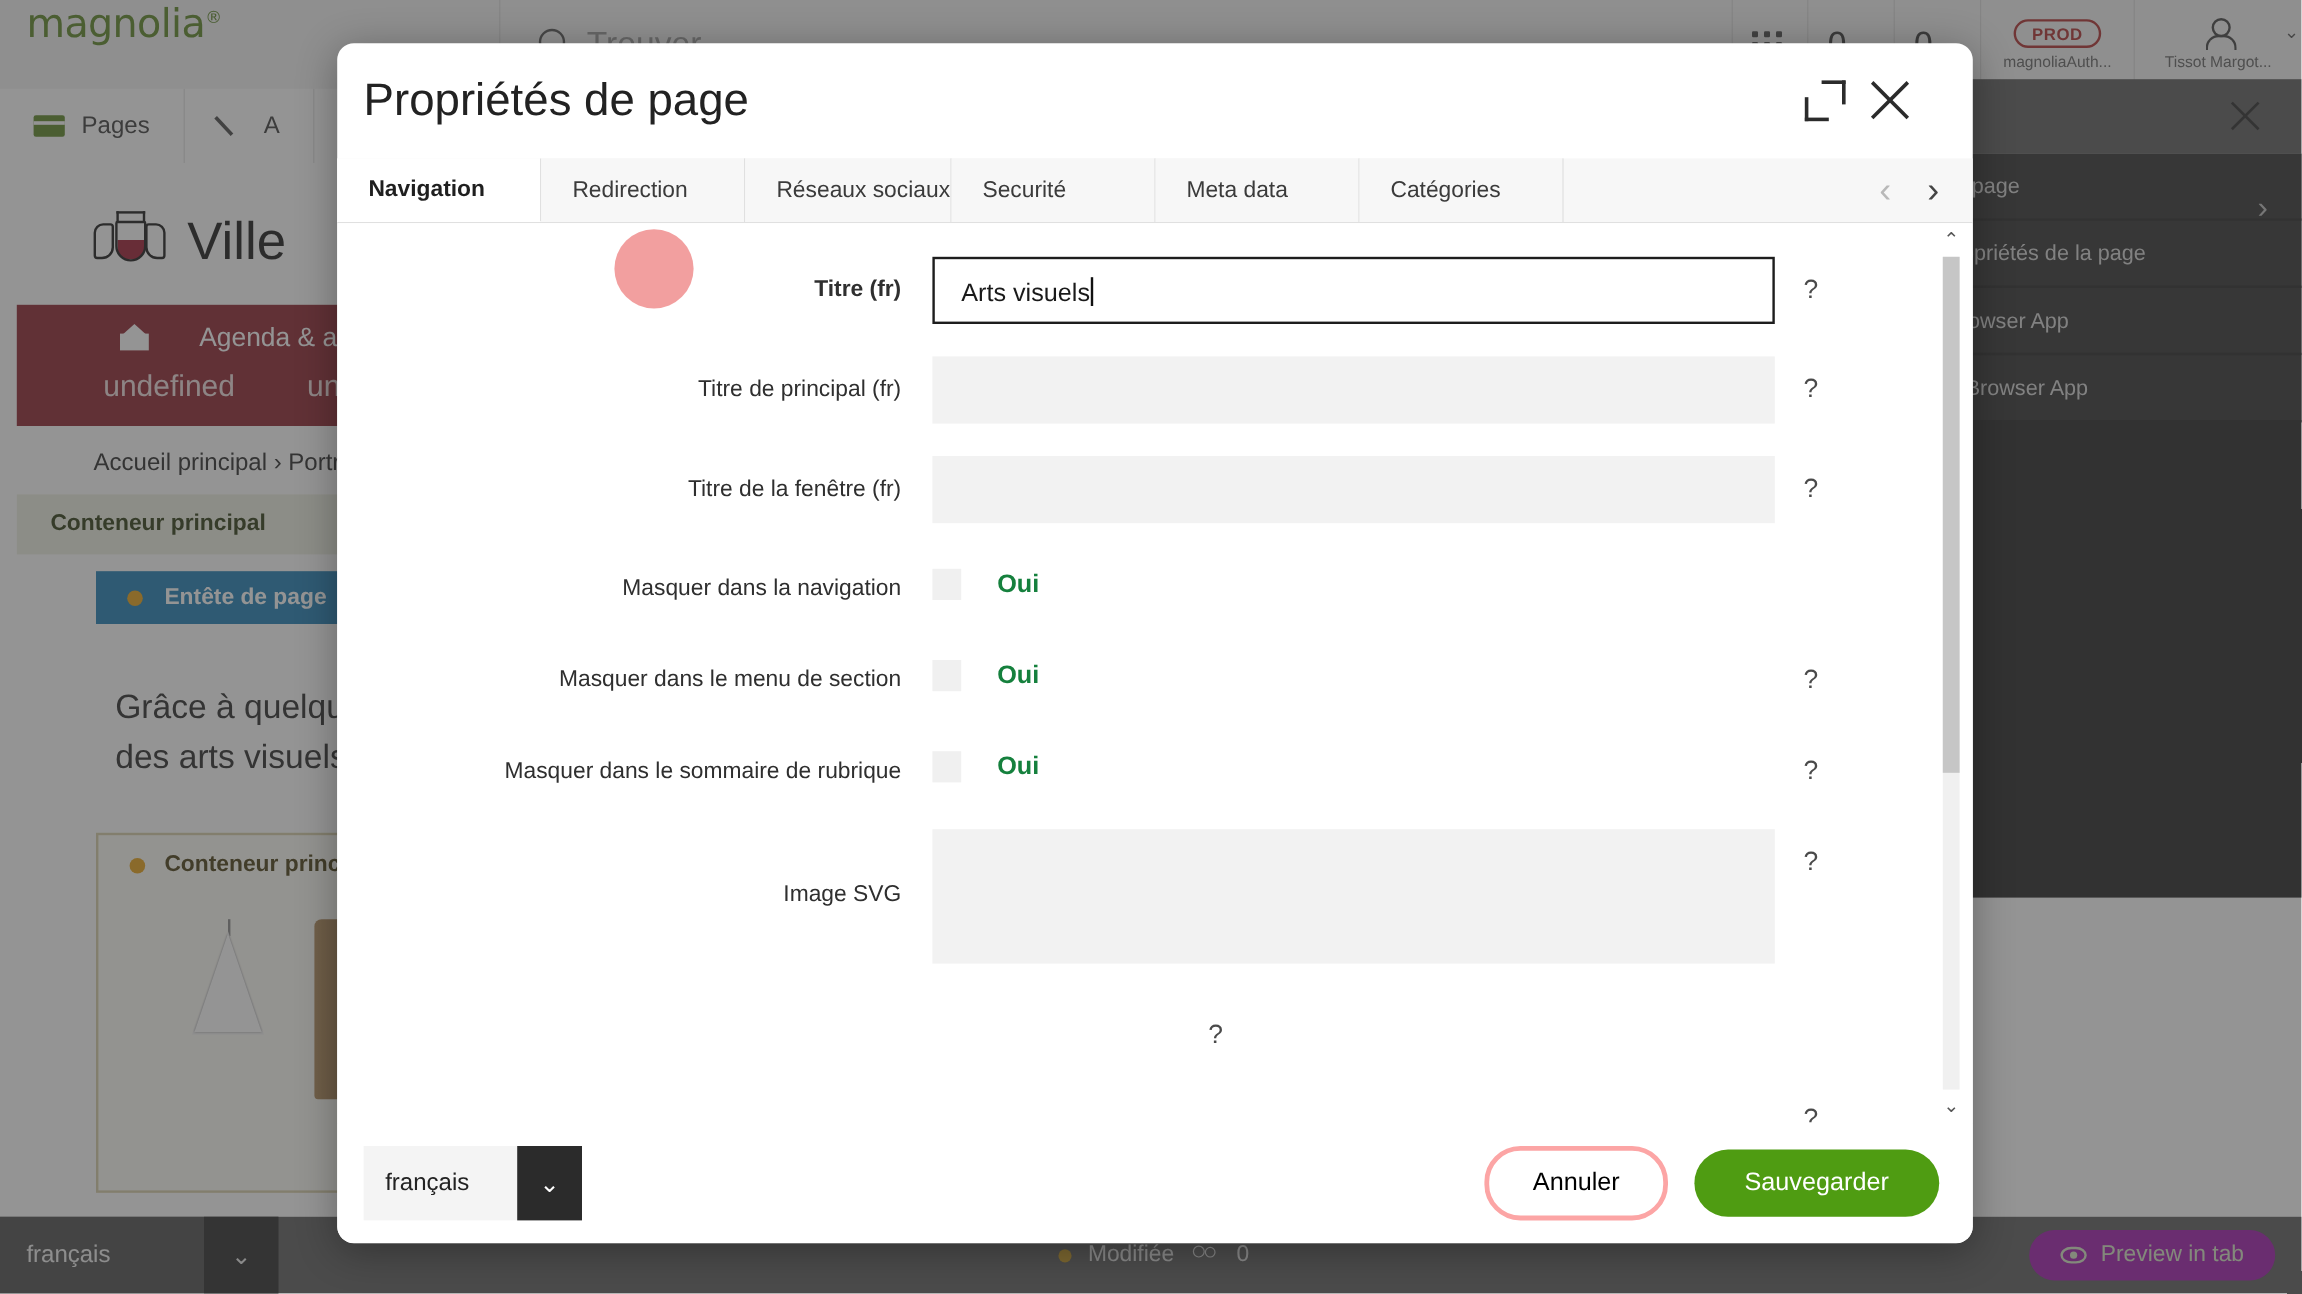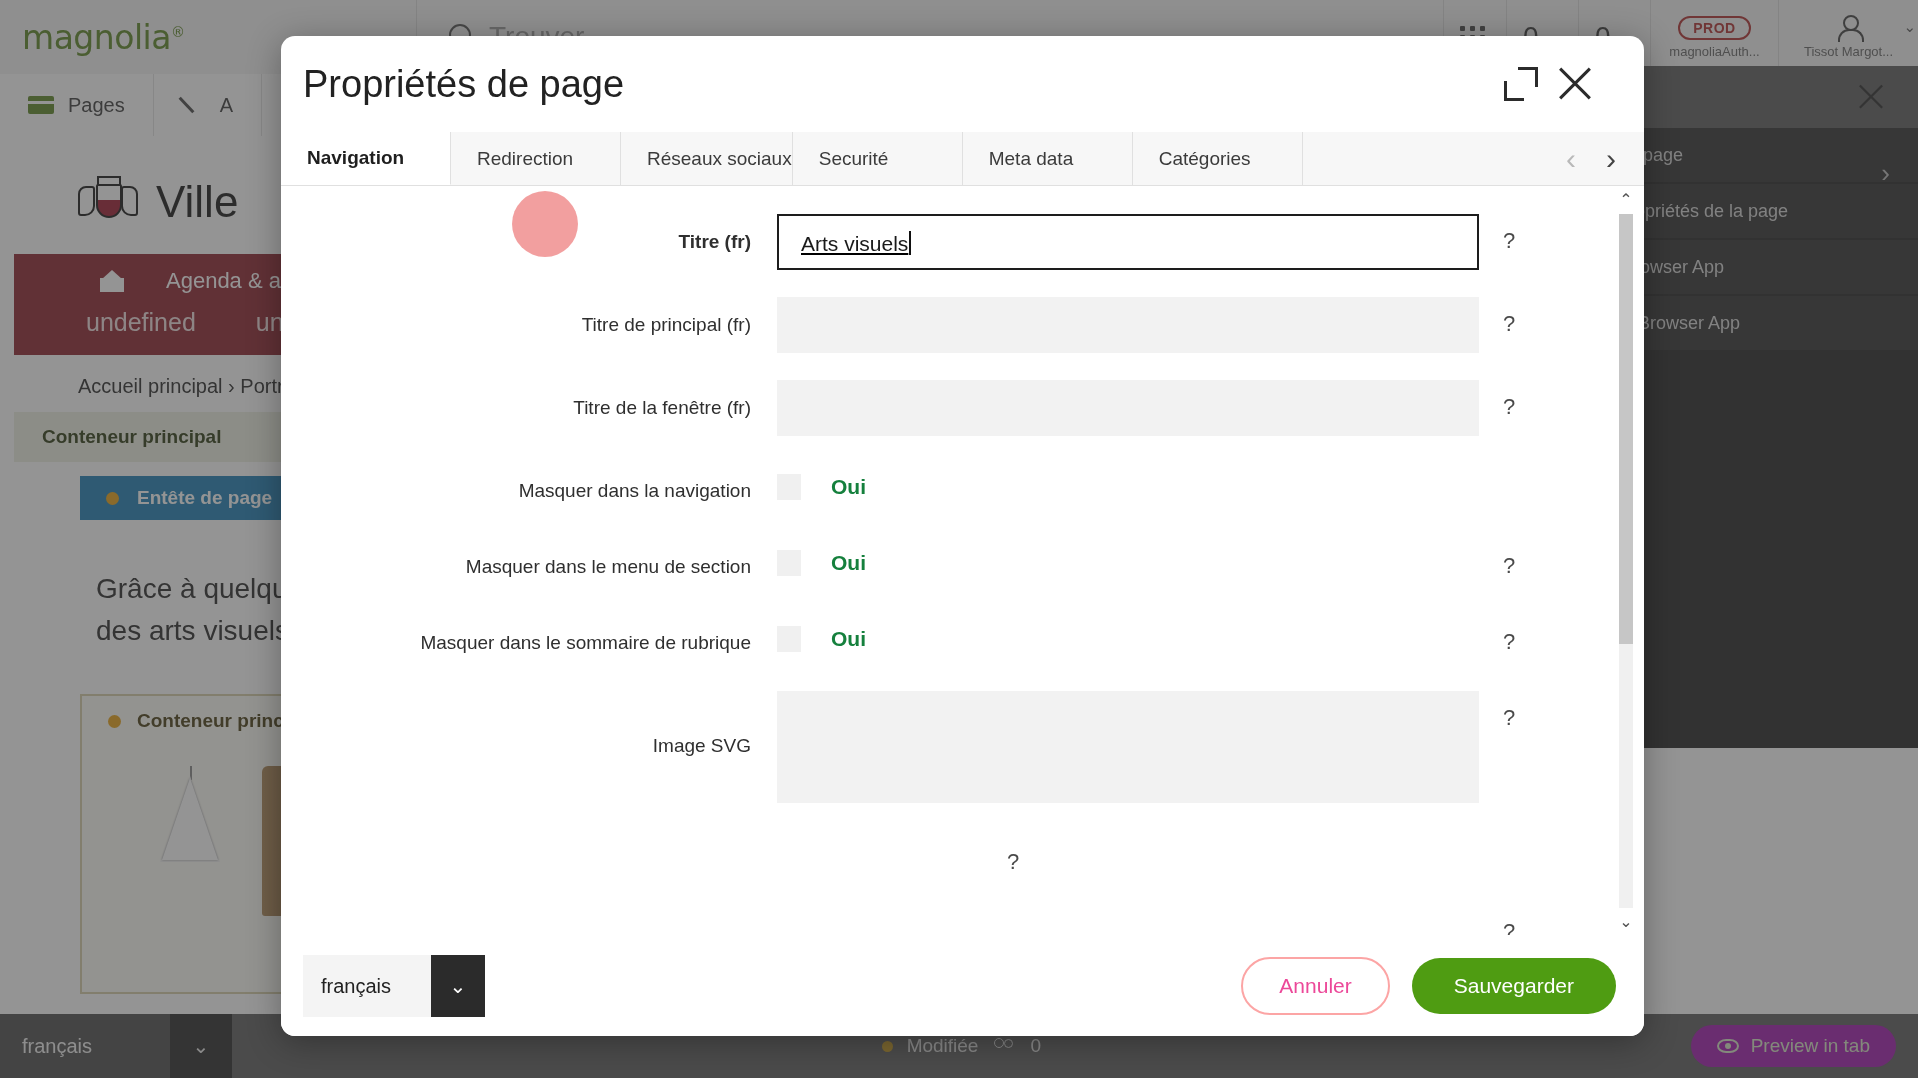--- a/index.html
+++ b/index.html
@@ -12,21 +12,21 @@
   #root { position: relative; width: 1918px; height: 1078px; }
 
   
   .bg-layer { position: absolute; inset: 0; }
 
   .topbar {
     position: absolute; top: 0; left: 0; width: 1918px; height: 74px;
     background: #f4f4f4; display: flex; align-items: stretch;
   }
   .tb-logo {
-    width: 417px; display: flex; align-items: center; padding-left: 22px;
+    width: 417px; display: flex; align-items: flex-start; padding-left: 22px;
     border-right: 1px solid #dcdcdc;
   }
   .logo-text {
     font-size: 33px; color: #5d8727; font-weight: 400; letter-spacing: -0.5px;
     font-family: "DejaVu Sans", sans-serif;
   }
   .logo-reg { font-size: 14px; vertical-align: super; }
   .tb-search {
     flex: 1; display: flex; align-items: center; gap: 14px; padding-left: 32px;
   }
@@ -259,21 +259,21 @@
   .form-scroll { position:absolute; inset: 0 34px 0 0; padding: 28px 0 0 0; }
 
   .f-row { display:flex; align-items:flex-start; margin-bottom: 27px; }
   .f-label {
     width: 496px; text-align: right; padding-right: 26px; font-size: 19px; color:#2f2f2f;
     padding-top: 17px;
   }
   .f-label.bold { font-weight: 700; }
   .f-control { width: 702px; }
   .f-input {
-    width: 702px; height: 56px; background:#f2f2f2; border: none; text-decoration: underline;
+    width: 702px; height: 56px; background:#f2f2f2; border: none;
   }
   .f-input.focused { background:#ffffff; border: 2px solid #1d1d1d; position:relative; }
   .f-input.tall { height: 112px; }
   .f-input-text {
     padding: 15px 0 0 22px; font-size: 21px; color:#1a1a1a;
   }
   .caret {
     display:inline-block; width: 2px; height: 24px; background:#111;
     vertical-align: -4px; margin-left: 1px;
   }
@@ -295,21 +295,21 @@
     height: 100px; display:flex; align-items:center; padding: 0 28px 0 22px;
     background:#fff;
   }
   .lang-select { display:flex; height: 62px; width: 182px; }
   .lang-val { flex:1; background:#f4f4f4; display:flex; align-items:center; padding-left: 18px; font-size: 20px; color:#222; }
   .lang-btn { width: 54px; background:#2b2b2b; display:flex; align-items:center; justify-content:center; font-size: 20px; color:#fff; }
   .foot-right { margin-left:auto; display:flex; align-items:center; gap: 22px; }
   .btn {
     border-radius: 30px; font-size: 21px; padding: 15px 36px; cursor:pointer;
   }
-  .btn-cancel { background:#fff; border: 2px solid #fca5a5; color:#ec4899; }
+  .btn-cancel { background:#fff; border: 4px solid #fca5a5; color:#000000; }
   .btn-save { background:#4f9c12; border:none; color:#fff; padding: 16px 42px; }
 
   
   .click-dot {
     position:absolute; left: 512px; top: 191px; width: 66px; height: 66px;
     border-radius: 50%; background: rgba(232,80,80,.55); pointer-events:none;
   }
 </style>
 </head>
 <body>

